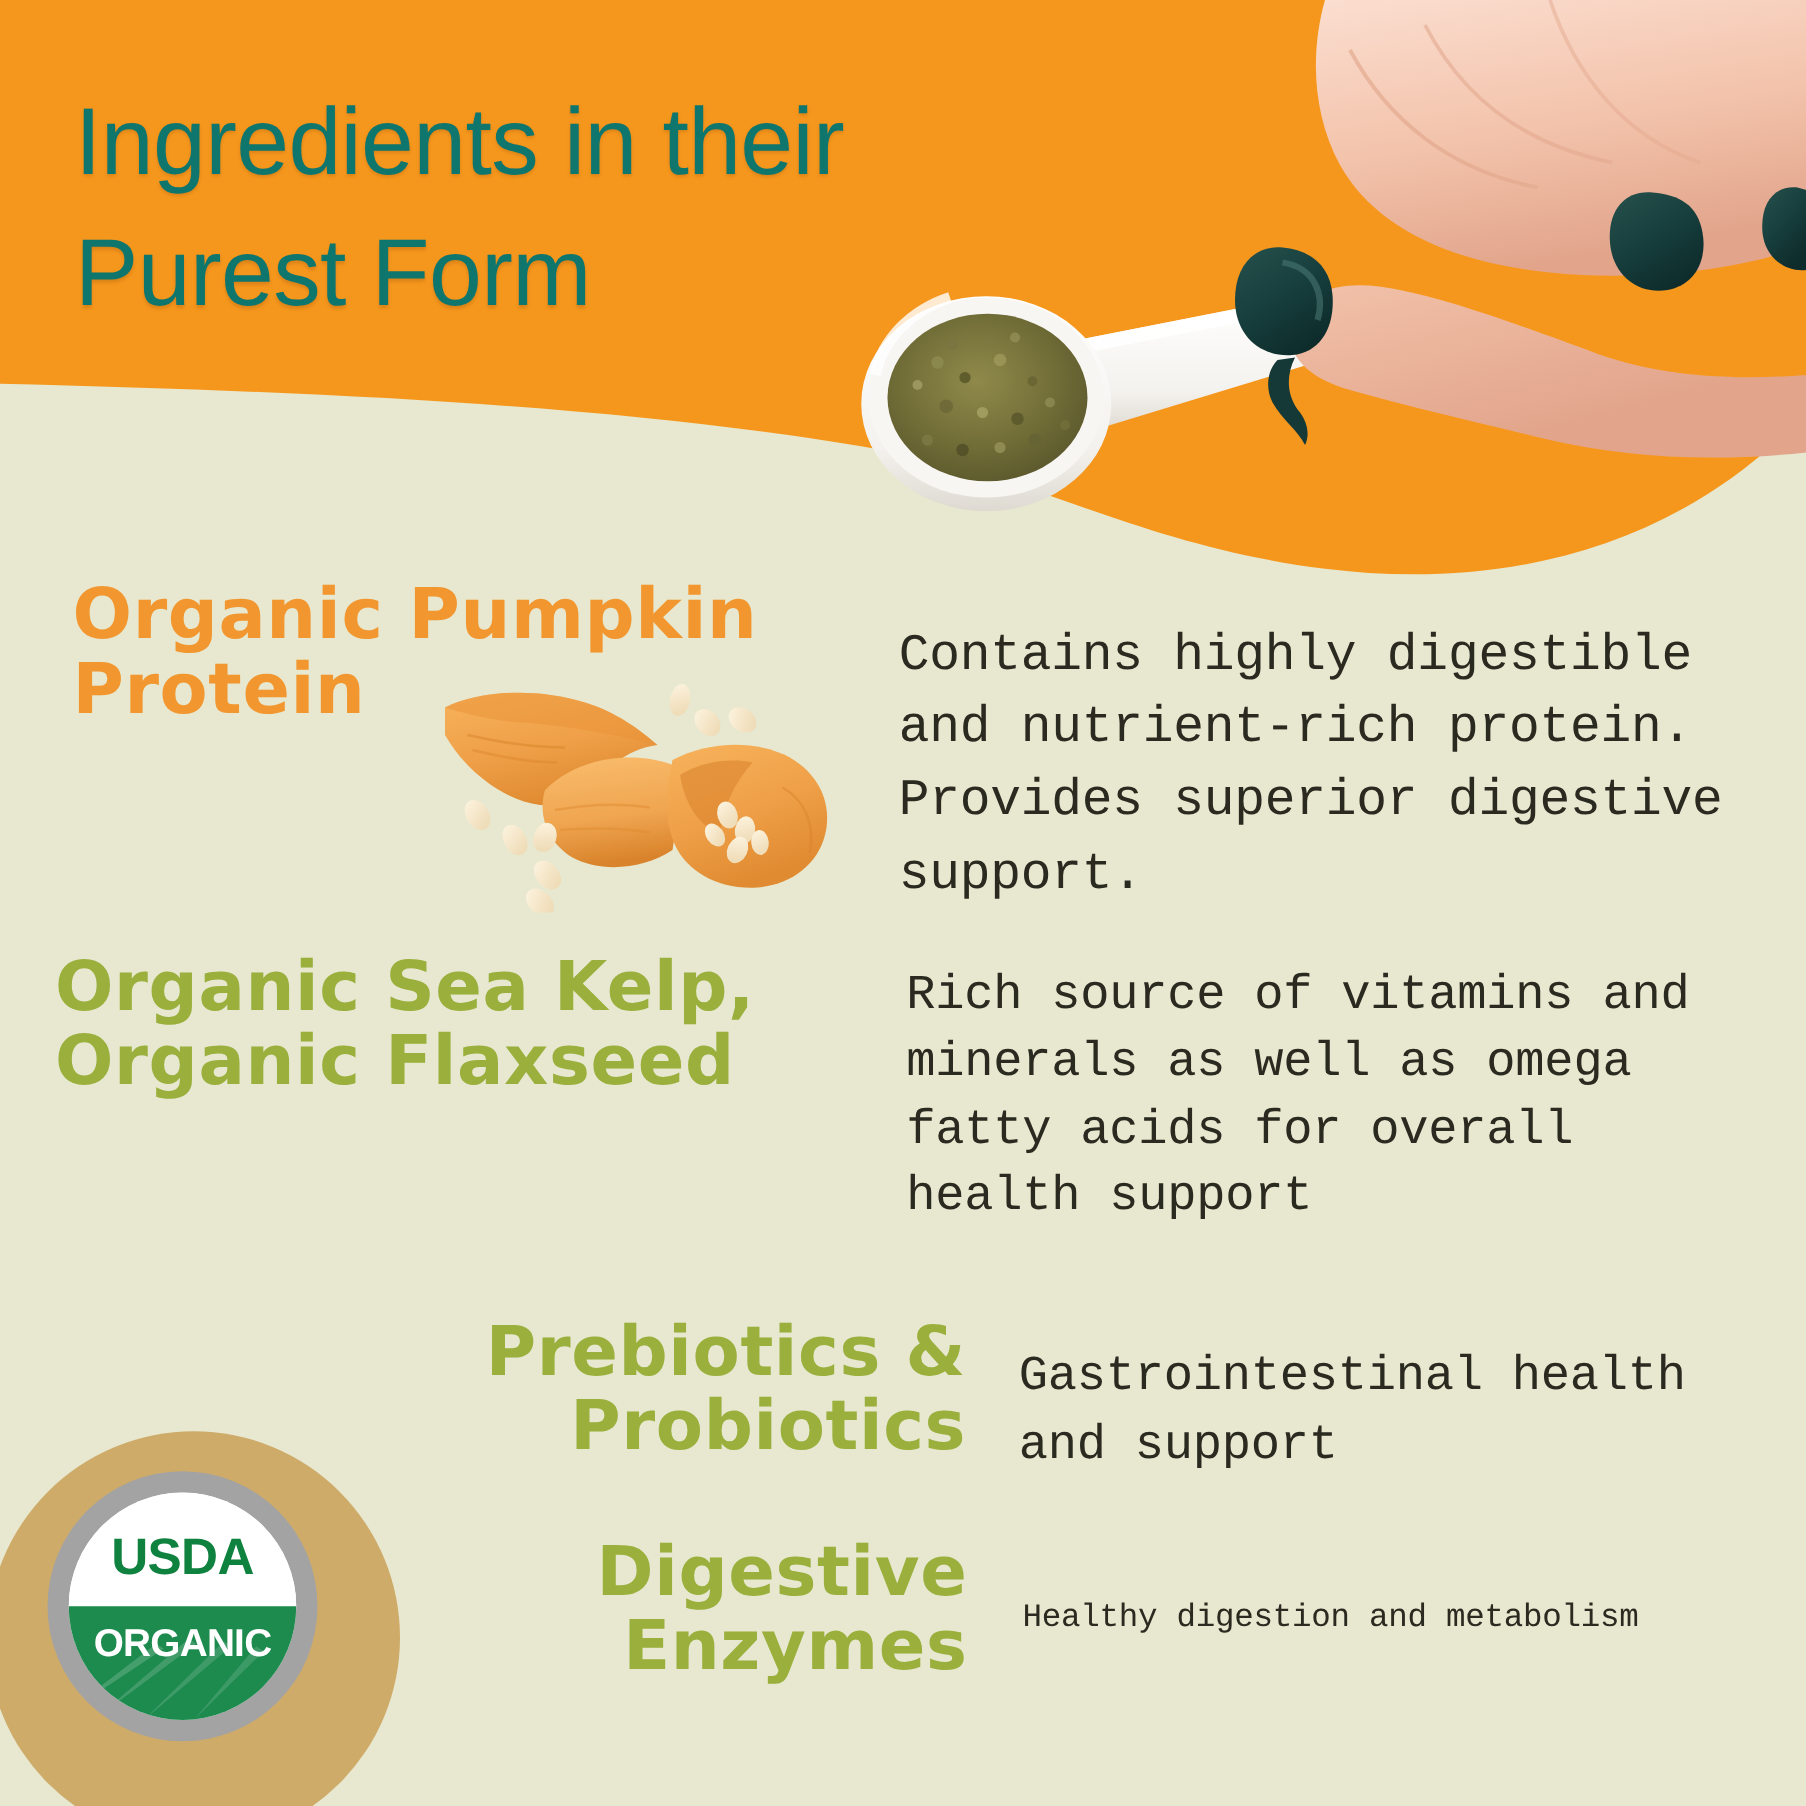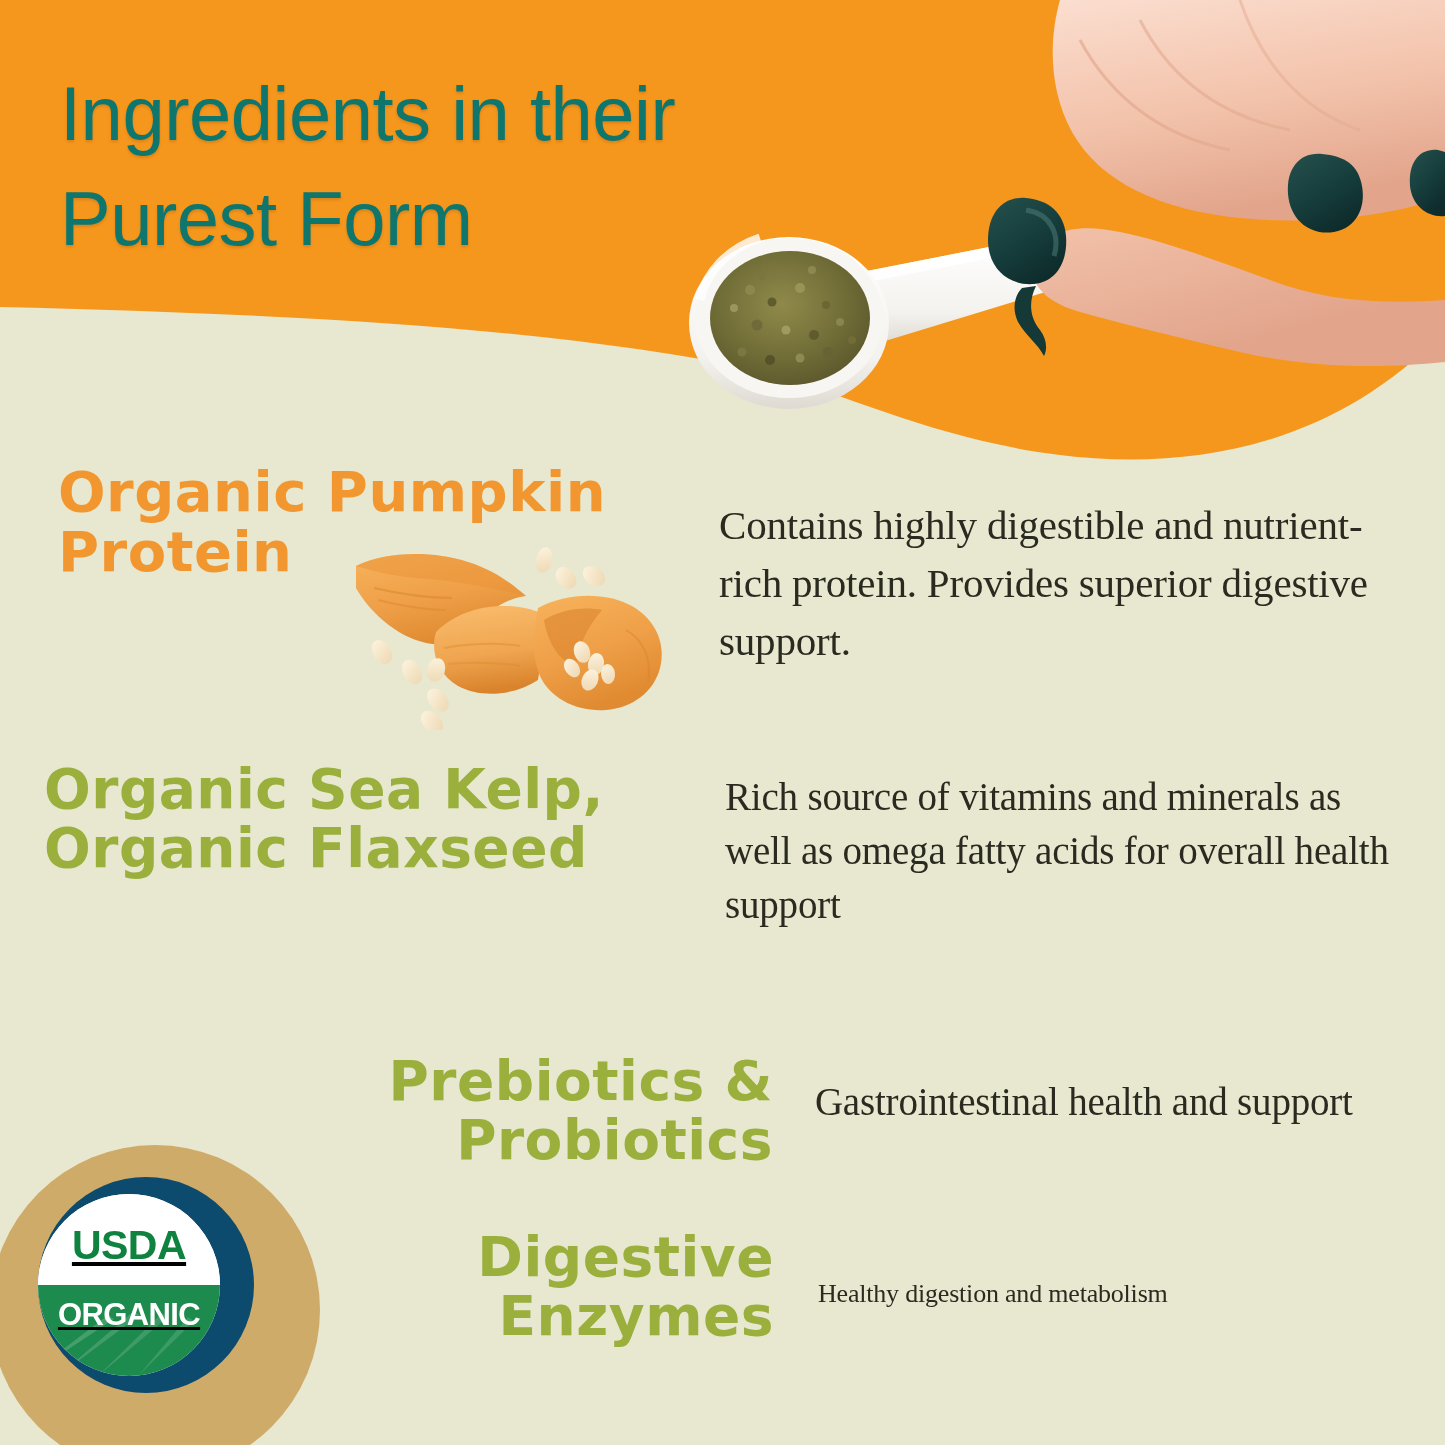--- a/index.html
+++ b/index.html
@@ -49,21 +49,21 @@
   .ing-name {
     font-family: "DejaVu Sans", sans-serif;
     font-weight: bold;
     line-height: 1.08;
     letter-spacing: 0.5px;
   }
   .ing-name.orange { color: #f2972f; }
   .ing-name.green  { color: #9aaf3c; }
 
   .ing-desc {
-    font-family: Liberation Serif, serif;
+    font-family: Liberation Mono, monospace;
     color: #2b2a20;
     font-weight: 400;
     line-height: 1.42;
     letter-spacing: -0.2px;
   }
 
   
   #row1 { left: 58px; top: 462px; width: 1340px; }
   #row1 .ing-name { font-size: 56px; width: 640px; }
   #row1 .ing-desc { font-size: 41px; width: 680px; margin-left: 22px; padding-top: 34px; }
@@ -104,22 +104,22 @@
     left: 0; top: 0;
     width: 330px; height: 330px;
     border-radius: 50%;
     background: #cfab6a;
   }
   .usda-seal {
     position: absolute;
     left: 48px; top: 32px;
     width: 216px; height: 216px;
     border-radius: 50%;
-    background: #0c4a6e;
-    display: flex; align-items: center;  text-decoration: underline;
+    background: #a3a3a3;
+    display: flex; align-items: center; justify-content: center;
   }
   .usda-inner {
     position: relative;
     width: 182px; height: 182px;
     border-radius: 50%;
     background: #ffffff;
     overflow: hidden;
     display: flex; flex-direction: column;
   }
   .usda-top {

